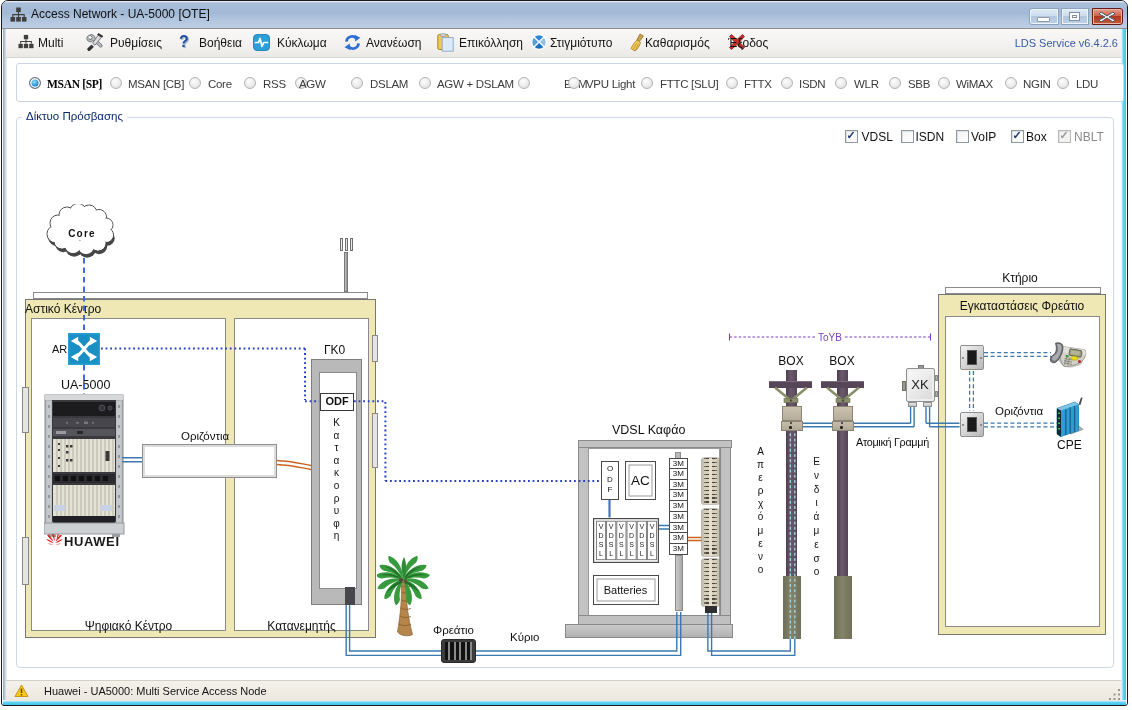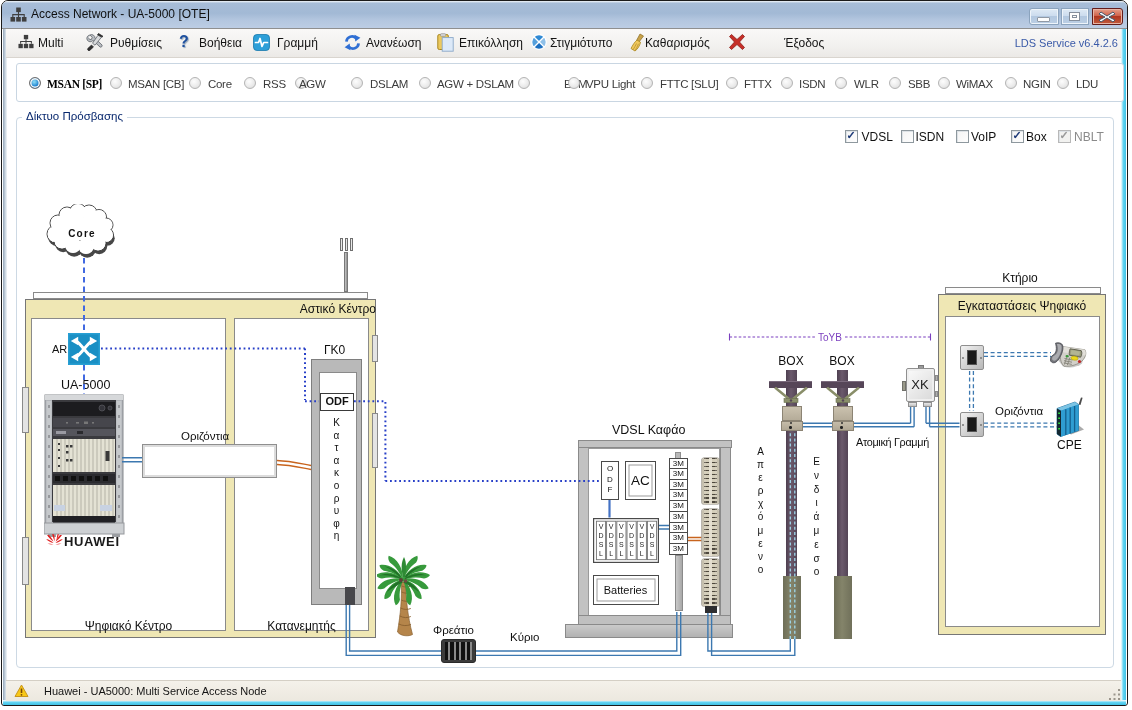--- a/index.html
+++ b/index.html
@@ -91,21 +91,21 @@
     <path d="M11.5,1.5 l4.5,2.6 1,-0.8 -4.5,-2.8 Z" fill="#2f2f2f" stroke="#202020" stroke-width="0.7"></path>
     <path d="M5.5,12 l2,2 -3.5,3.2 a1.4,1.4 0 0 1 -2,-2 Z" fill="#2f2f2f" stroke="#202020" stroke-width="0.6"></path>
   </svg>
   <div class="ttext" style="left:110px">Ρυθμίσεις</div>
   <div class="abs" style="left:179px;top:33px;font-size:16px;font-weight:bold;color:#1d4f9e;text-shadow:1px 1px 1px #9ab;">?</div>
   <div class="ttext" style="left:199px">Βοήθεια</div>
   <svg class="ticon" style="left:253px;top:34px" width="17" height="17" viewBox="0 0 17 17">
     <rect x="0.5" y="0.5" width="16" height="16" rx="3.5" fill="#2d9fd8" stroke="#1878ac" stroke-width="0.8"></rect>
     <path d="M2.5,8.5 H5.5 L7,4.5 L9,12.5 L10.7,8.5 H14.5" fill="none" stroke="#fff" stroke-width="1.7" stroke-linecap="round" stroke-linejoin="round"></path>
   </svg>
-  <div class="ttext" style="left:277px">Γραμμή</div>
+  <div class="ttext" style="left:277px">Κύκλωμα</div>
   <svg class="ticon" style="left:343px;top:34px" width="19" height="17" viewBox="0 0 19 17">
     <path d="M3.4,7.6 A5.6,5.6 0 0 1 13.2,4.4" stroke="#2f6fd4" stroke-width="2.7" fill="none"></path>
     <polygon points="11.6,0.8 17.4,3.7 12.3,7.6" fill="#2f6fd4"></polygon>
     <path d="M15.6,9.4 A5.6,5.6 0 0 1 5.8,12.6" stroke="#2f6fd4" stroke-width="2.7" fill="none"></path>
     <polygon points="7.4,16.2 1.6,13.3 6.7,9.4" fill="#2f6fd4"></polygon>
   </svg>
   <div class="ttext" style="left:366px">Ανανέωση</div>
   <svg class="ticon" style="left:437px;top:33px" width="17" height="19" viewBox="0 0 17 19">
     <rect x="0.8" y="1.5" width="10.5" height="15" rx="1.5" fill="#ecc95e" stroke="#a8861e" stroke-width="1"></rect>
     <rect x="3.4" y="0.7" width="5.4" height="2.6" rx="1" fill="#d8d8d8" stroke="#909090" stroke-width="0.7"></rect>
@@ -123,21 +123,21 @@
   <div class="ttext" style="left:550px">Στιγμιότυπο</div>
   <svg class="ticon" style="left:630px;top:33px" width="15" height="19" viewBox="0 0 15 19">
     <path d="M10,1 L13.5,3 L9,9 L6.5,7.5 Z" fill="#c8a24a" stroke="#8a6a20" stroke-width="0.7"></path>
     <path d="M7,7 L10.5,9.2 C10,12 8,16 5,18 L1,15.5 C2.5,12.5 4.5,9 7,7 Z" fill="#f0c85c" stroke="#a8861e" stroke-width="0.8"></path>
     <path d="M3,16.8 C4.5,14.5 5.5,12.5 6.5,10.5 M5,17.8 C6.5,15.5 7.5,13 8.5,10.8" stroke="#b89030" stroke-width="0.8" fill="none"></path>
   </svg>
   <div class="ttext" style="left:645px">Καθαρισμός</div>
   <svg class="ticon" style="left:729px;top:34px" width="16" height="16" viewBox="0 0 16 16">
     <path d="M2.5,0.5 L8,5.5 L13.5,0.5 L15.5,2.5 L10.5,8 L15.5,13.5 L13.5,15.5 L8,10.5 L2.5,15.5 L0.5,13.5 L5.5,8 L0.5,2.5 Z" fill="#c62f28" stroke="#8e1f1a" stroke-width="0.8"></path>
   </svg>
-  <div class="ttext" style="left:784px">Έξοδος</div>
+  <div class="ttext" style="left:728px">Έξοδος</div>
   <div class="abs" id="ldsver">LDS Service v6.4.2.6</div>
 
   <div class="abs" id="radiopanel"></div>
   <div class="radio sel" style="left:28.5px"></div>
     <div class="rlabel sel" style="left:47px">MSAN [SP]</div>
   <div class="radio" style="left:109.5px"></div>
     <div class="rlabel" style="left:128px">MSAN [CB]</div>
   <div class="radio" style="left:188.5px"></div>
     <div class="rlabel" style="left:208px">Core</div>
   <div class="radio" style="left:243.5px"></div>
@@ -183,39 +183,39 @@
     <div class="check dis" style="left:1058px;top:130px">✓</div>
     <div class="cblabel dis" style="left:1074px">NBLT</div>
 
   <div class="abs" id="groupbox"></div>
   <div class="abs" id="grouplabel">Δίκτυο Πρόσβασης</div>
 
   <div class="abs" style="left:33px;top:292px;width:335px;height:7px;background:#fdfdfd;border:1px solid #8a8a8a;"></div>
   <div class="abs" style="left:25px;top:299px;width:351px;height:339px;background:#efe7b4;border:1px solid #767676;"></div>
   <div class="abs" style="left:31px;top:318px;width:195px;height:313px;background:#fff;border:1px solid #8a8a8a;"></div>
   <div class="abs" style="left:234px;top:318px;width:135px;height:313px;background:#fff;border:1px solid #8a8a8a;"></div>
-  <div class="lbl" style="left:25px;top:302px;width:351px;text-align:right;">Αστικό Κέντρο</div>
+  <div class="lbl" style="left:25px;top:302px;width:351px;text-align:left;">Αστικό Κέντρο</div>
   <div class="lbl" style="left:31px;top:619px;width:195px;text-align:center;">Ψηφιακό Κέντρο</div>
   <div class="lbl" style="left:234px;top:619px;width:135px;text-align:center;">Κατανεμητής</div>
 
   <div class="abs" style="left:22px;top:387px;width:7px;height:46px;background:#e4e4e4;border:1px solid #8a8a8a;"></div>
   <div class="abs" style="left:22px;top:537px;width:7px;height:48px;background:#e4e4e4;border:1px solid #8a8a8a;"></div>
   <div class="abs" style="left:372px;top:335px;width:6px;height:27px;background:#e4e4e4;border:1px solid #8a8a8a;"></div>
   <div class="abs" style="left:372px;top:413px;width:6px;height:55px;background:#e4e4e4;border:1px solid #8a8a8a;"></div>
 
   <div class="abs" style="left:344px;top:252px;width:4px;height:40px;background:linear-gradient(90deg,#c8c8c8,#8f8f8f);border:0.5px solid #787878;"></div>
   <div class="abs" style="left:339.5px;top:238px;width:3.5px;height:13px;background:#e8e8e8;border:1px solid #6f6f6f;"></div>
   <div class="abs" style="left:344.5px;top:238px;width:3.5px;height:13px;background:#e8e8e8;border:1px solid #6f6f6f;"></div>
   <div class="abs" style="left:349.5px;top:238px;width:3.5px;height:13px;background:#e8e8e8;border:1px solid #6f6f6f;"></div>
 
   <div class="lbl" style="left:960px;top:271px;width:120px;text-align:center;font-size:12px;">Κτήριο</div>
   <div class="abs" style="left:945px;top:287px;width:156px;height:7px;background:#fdfdfd;border:1px solid #8a8a8a;"></div>
   <div class="abs" style="left:938px;top:294px;width:168px;height:341px;background:#efe7b4;border:1px solid #767676;"></div>
   <div class="abs" style="left:945px;top:316px;width:155px;height:311px;background:#fff;border:1px solid #8a8a8a;"></div>
-  <div class="lbl" style="left:938px;top:299px;width:168px;text-align:center;">Εγκαταστάσεις Ψηφιακό</div>
+  <div class="lbl" style="left:938px;top:299px;width:168px;text-align:center;">Εγκαταστάσεις Φρεάτιο</div>
 
   <div class="abs" style="left:142px;top:444px;width:135px;height:34px;background:#fff;border:1px solid #8f8f8f;box-shadow:inset 0 0 0 2px #dcdcdc;"></div>
   <div class="lbl" style="left:181px;top:430px;font-size:11.5px;">Οριζόντια</div>
 
   <div class="abs" style="left:311px;top:359px;width:51px;height:246px;background:#b9b9b9;border:1px solid #7e7e7e;"></div>
   <div class="abs" style="left:318.5px;top:371.5px;width:38px;height:217px;background:#fff;border:1px solid #8a8a8a;"></div>
   <div class="lbl" style="left:324px;top:343px;font-size:12px;">ΓΚ0</div>
   <div class="vtext" style="left:326px;top:417px;width:21px;line-height:12.6px;">Κ<br>α<br>τ<br>α<br>κ<br>ο<br>ρ<br>υ<br>φ<br>η</div>
 
   <div class="abs" style="left:578px;top:439.5px;width:154px;height:8.5px;background:#c2c2c2;border:1px solid #8a8a8a;"></div>

